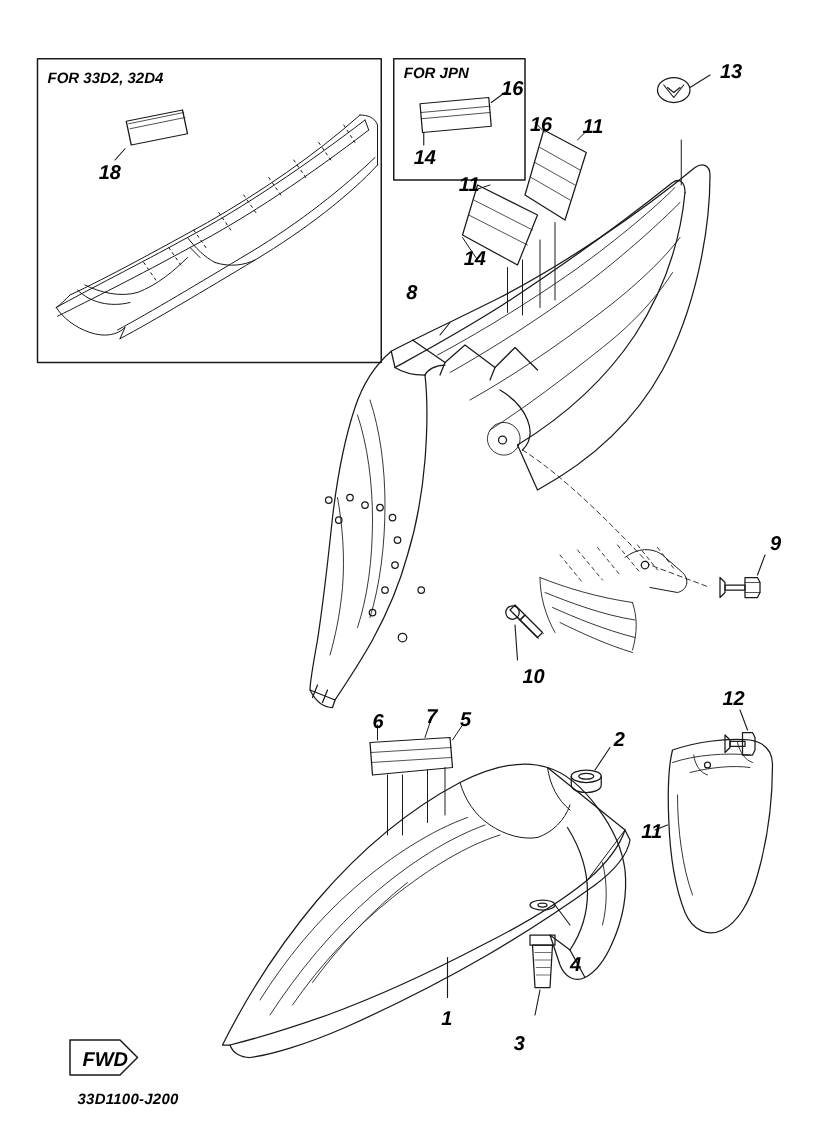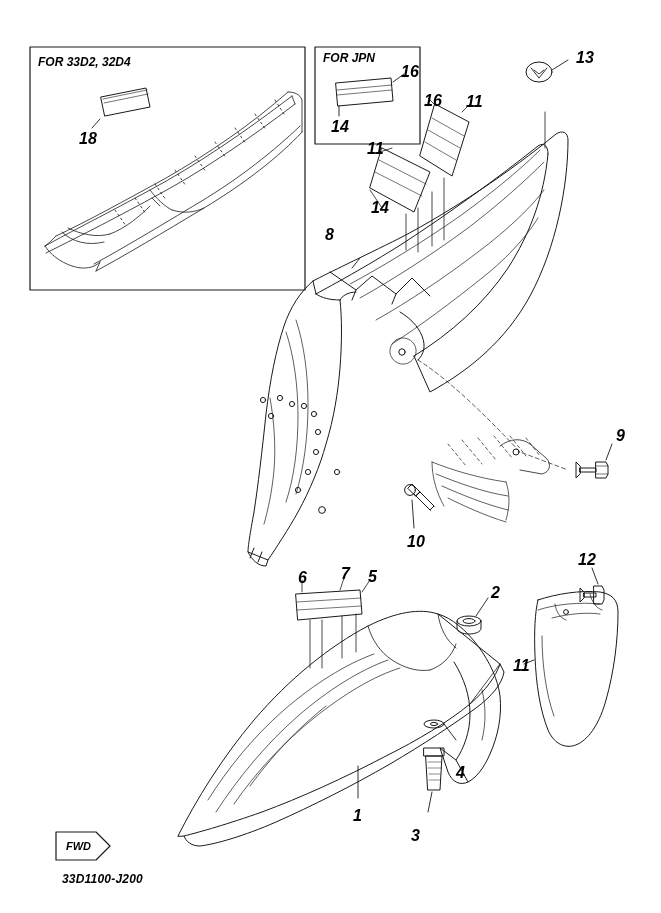--- a/index.html
+++ b/index.html
@@ -51,21 +51,21 @@
     font-family: "Liberation Sans", sans-serif;
     font-size: 12px;
     font-weight: bold;
     letter-spacing: 0.2px;
     color: #000;
     white-space: nowrap;
   }
   .fwdtag {
     position: absolute;
     font-family: "Liberation Sans", sans-serif;
-    font-size: 11px;
+    font-size: 16px;
     font-weight: bold;
     color: #000;
   }
 </style>
 </head>
 <body>
 
 <div id="sheet">
 
   <svg class="diagram" viewBox="0 0 661 913" xmlns="http://www.w3.org/2000/svg">
@@ -336,21 +336,21 @@
   <div class="lbl" style="left:331px; top:119px;">14</div>
 
   <div class="lbl" style="left:576px; top:50px;">13</div>
   <div class="lbl" style="left:424px; top:93px;">16</div>
   <div class="lbl" style="left:466px; top:94px;">11</div>
   <div class="lbl" style="left:367px; top:141px;">11</div>
   <div class="lbl" style="left:371px; top:200px;">14</div>
   <div class="lbl" style="left:325px; top:227px;">8</div>
 
   <div class="lbl" style="left:616px; top:428px;">9</div>
-  <div class="lbl" style="left:407px; top:534px;">10</div>
+  <div class="lbl" style="left:418px; top:534px;">10</div>
   <div class="lbl" style="left:578px; top:552px;text-align:right;">12</div>
   <div class="lbl" style="left:513px; top:658px;">11</div>
 
   <div class="lbl" style="left:298px; top:570px;">6</div>
   <div class="lbl" style="left:341px; top:566px;">7</div>
   <div class="lbl" style="left:368px; top:569px;">5</div>
   <div class="lbl" style="left:491px; top:585px;">2</div>
   <div class="lbl" style="left:456px; top:765px;">4</div>
   <div class="lbl" style="left:411px; top:828px;">3</div>
   <div class="lbl" style="left:353px; top:808px;">1</div>

